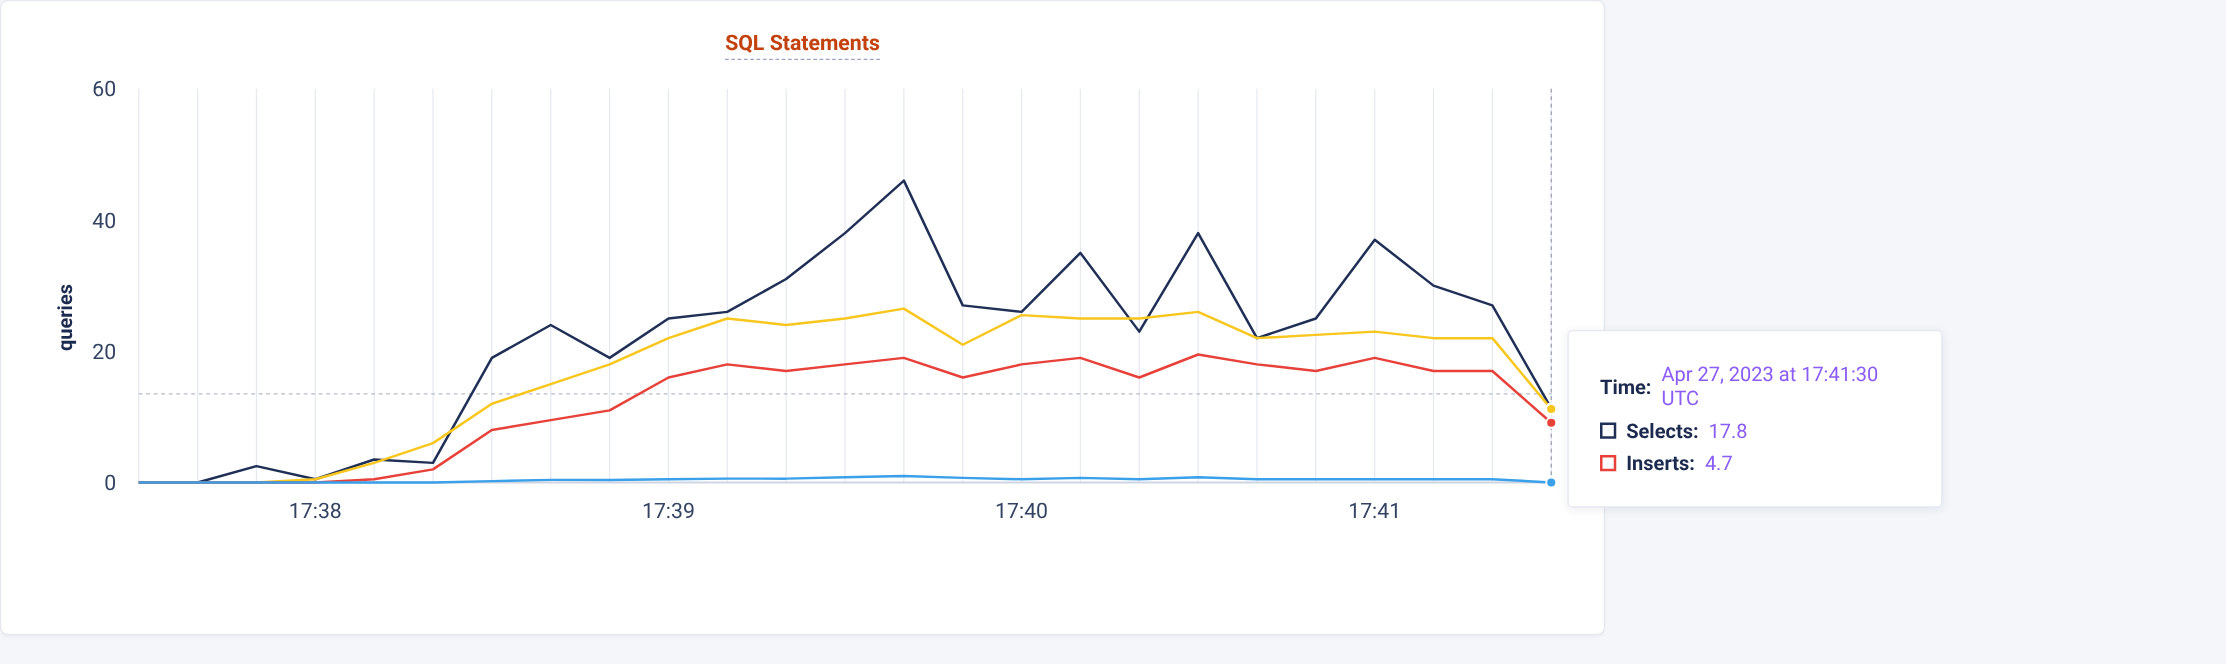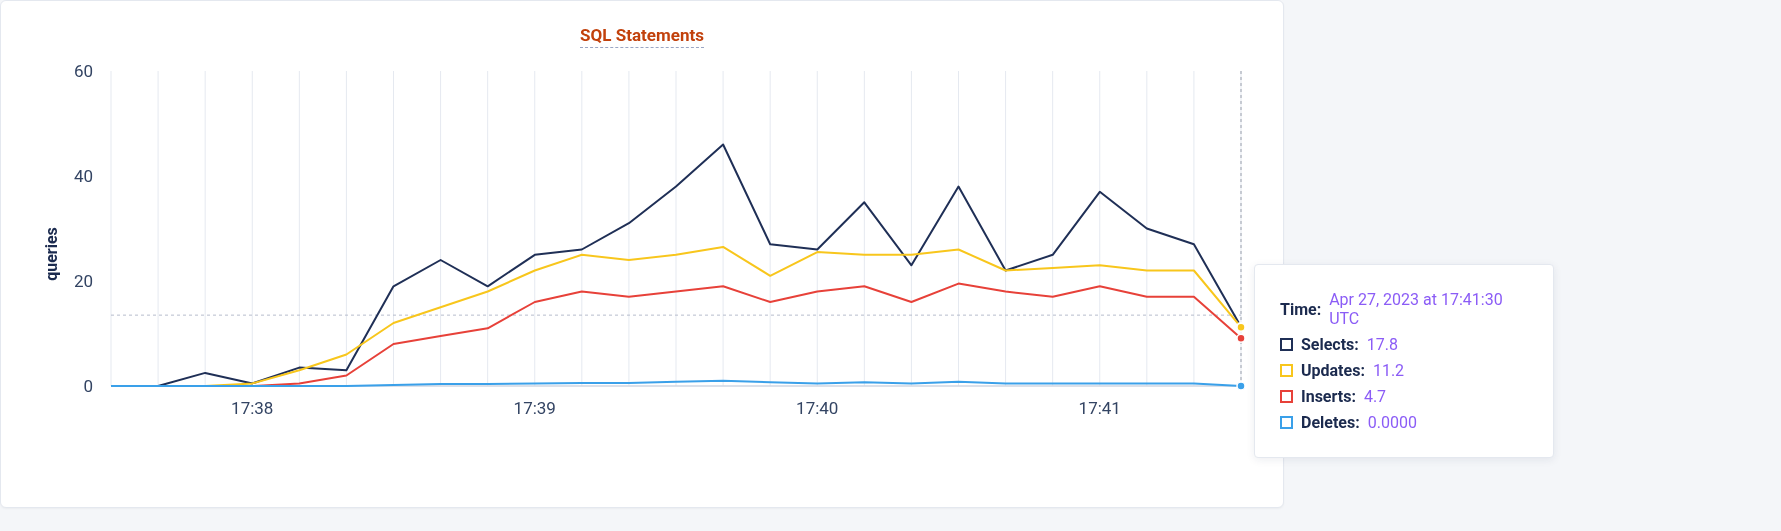--- a/index.html
+++ b/index.html
@@ -197,29 +197,19 @@
     <div class="tt-row">
       <span class="tt-label">Time:</span>
       <span class="tt-value">Apr 27, 2023 at 17:41:30 UTC</span>
     </div>
     <div class="tt-row">
       <span class="swatch sw-selects"></span>
       <span class="tt-label">Selects:</span>
       <span class="tt-value">17.8</span>
     </div>
     <div class="tt-row">
-      <span class="swatch sw-updates"></span>
-      <span class="tt-label">Updates:</span>
-      <span class="tt-value">11.2</span>
-    </div>
-    <div class="tt-row">
       <span class="swatch sw-inserts"></span>
       <span class="tt-label">Inserts:</span>
       <span class="tt-value">4.7</span>
     </div>
-    <div class="tt-row">
-      <span class="swatch sw-deletes"></span>
-      <span class="tt-label">Deletes:</span>
-      <span class="tt-value">0.0000</span>
-    </div>
   </div>
 
 </div>
 
 </body></html>

